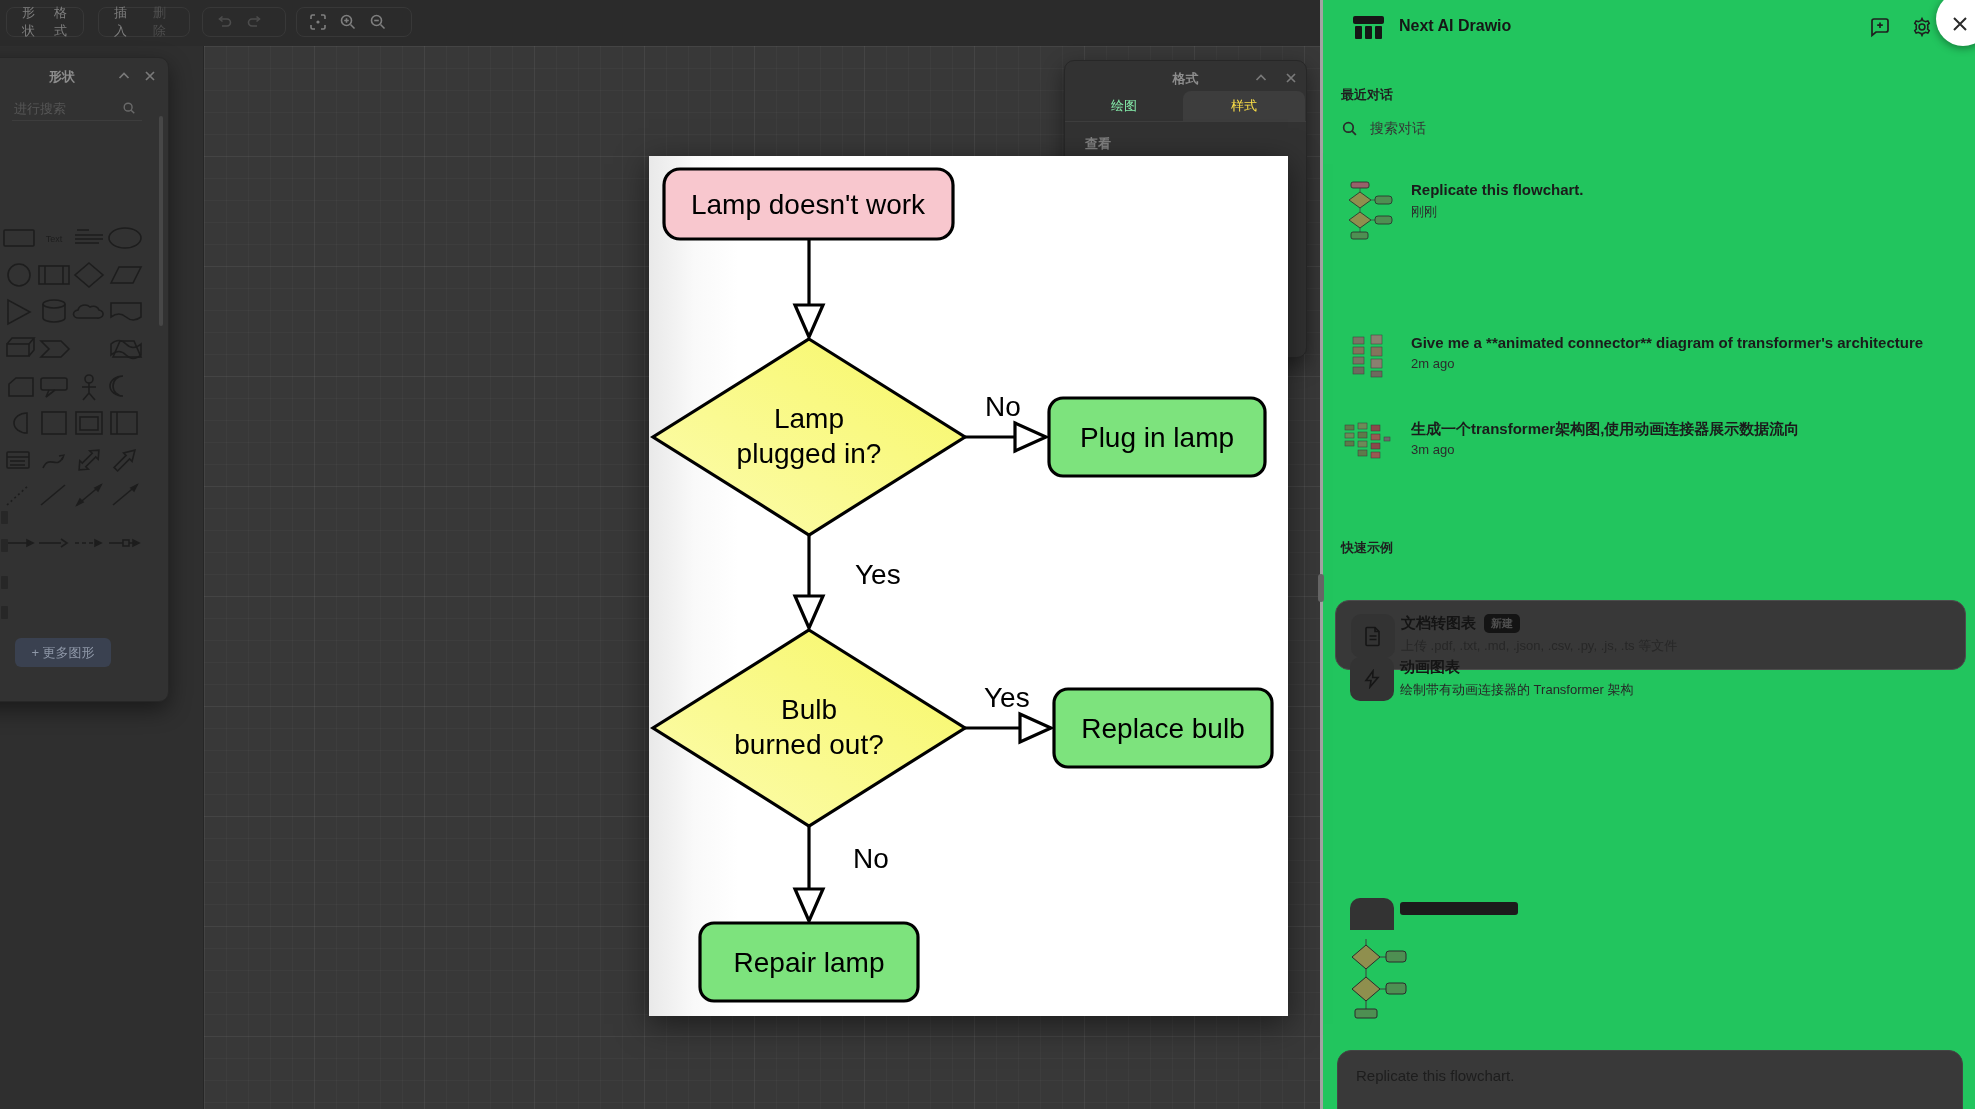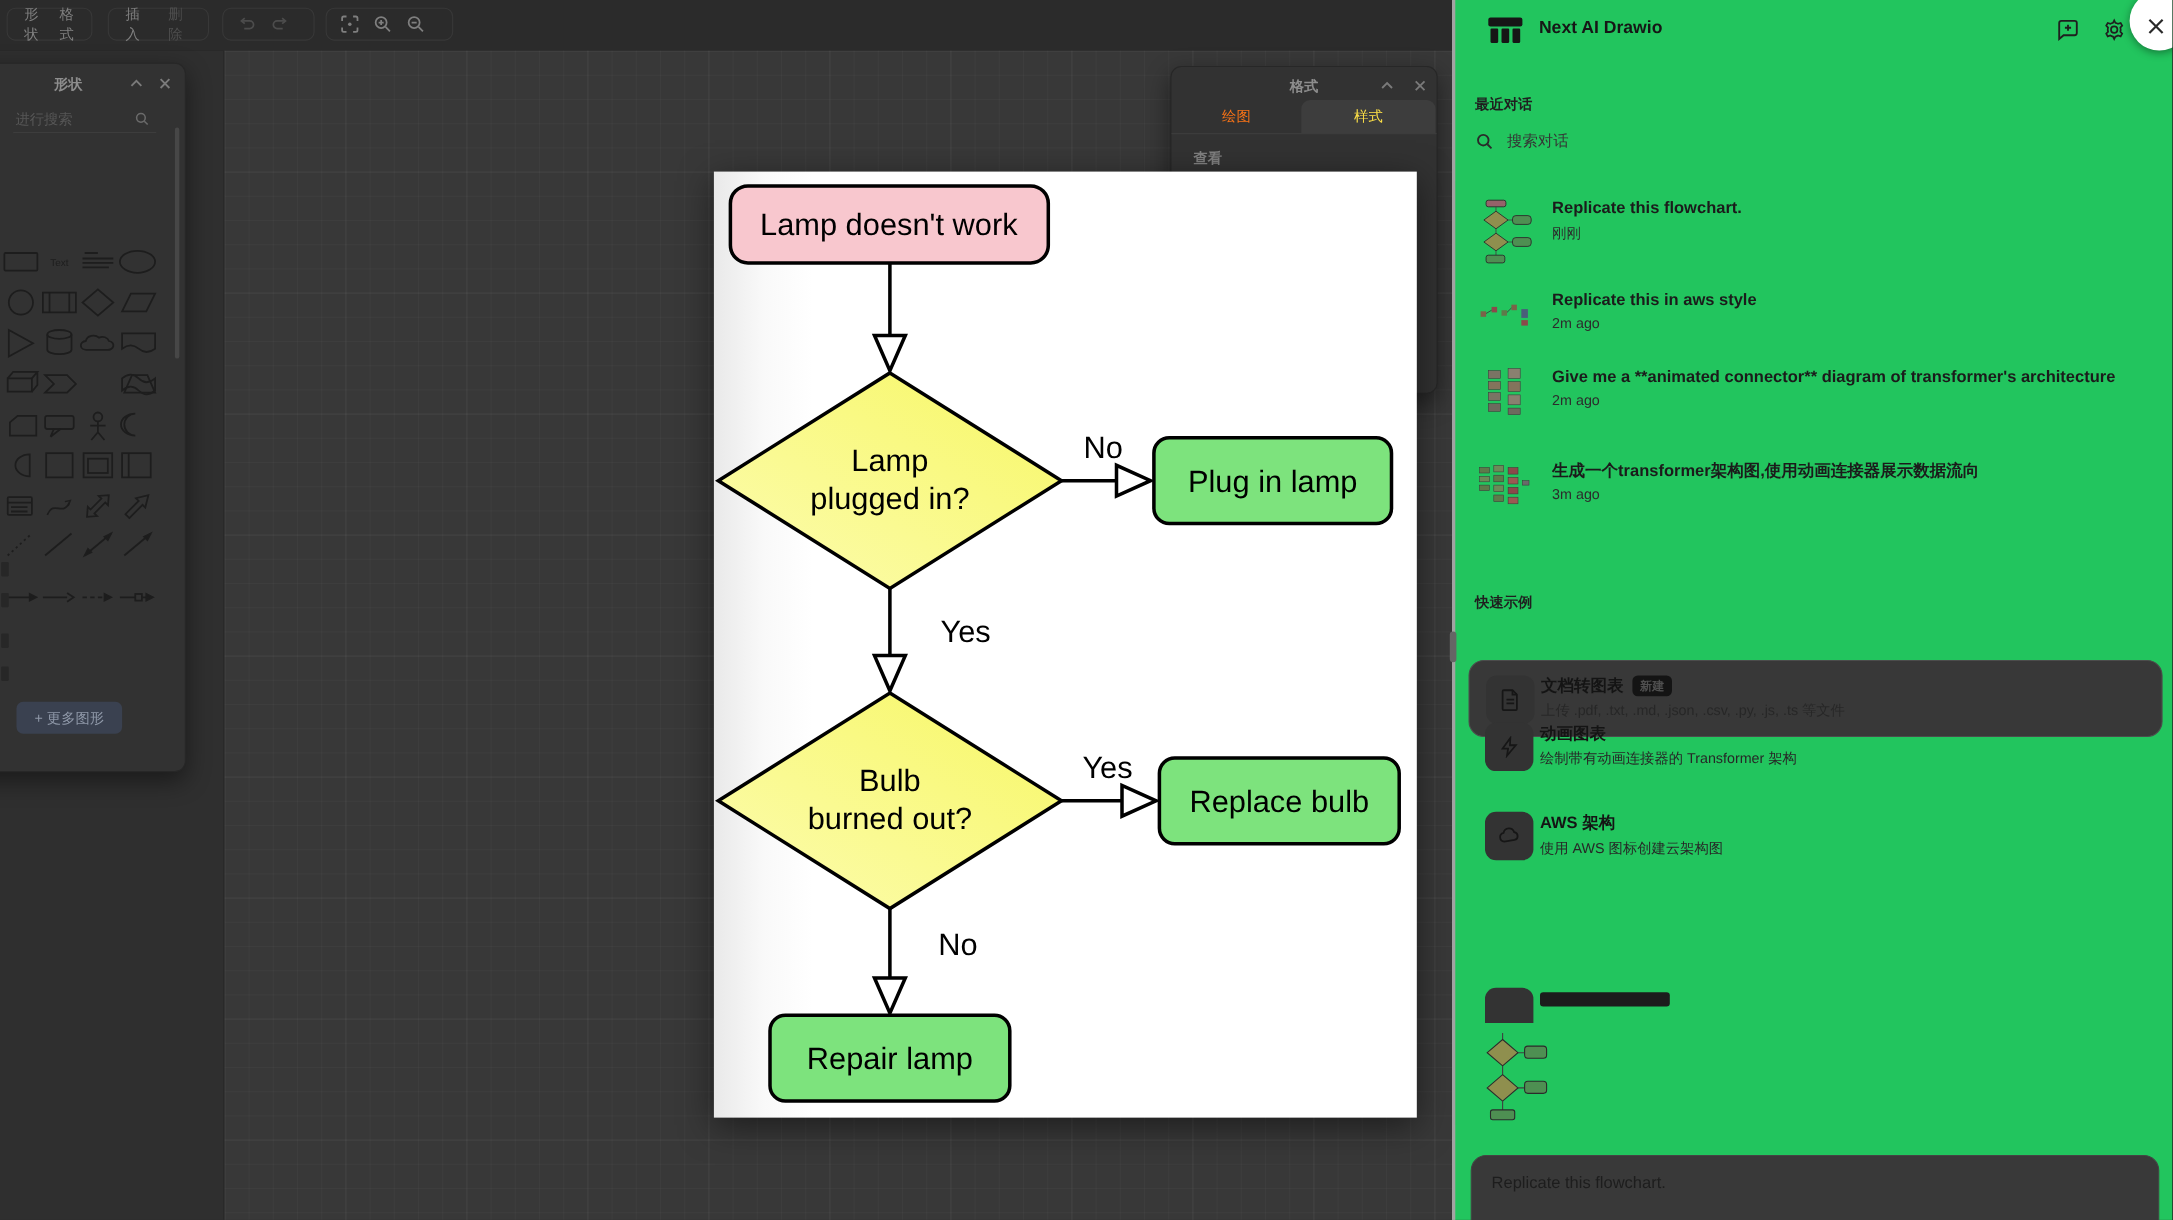--- a/index.html
+++ b/index.html
@@ -48,21 +48,21 @@
     background:#3a4150;color:#8f98a8;font-size:13px;border:none;border-radius:6px;
     display:flex;align-items:center;justify-content:center;gap:4px;font-family:inherit;}
   .sp-scroll{position:absolute;left:158px;top:58px;width:4px;height:210px;background:#474747;border-radius:2px;}
 
   .format-panel{position:absolute;left:1064px;top:60px;width:241px;height:296px;z-index:2;}
   .fp-title{position:absolute;top:9px;left:0;width:100%;text-align:center;
             font-size:13px;font-weight:bold;color:#8d8d8d;}
   .fp-ctrl{position:absolute;top:9px;width:16px;height:16px;color:#7a7a7a;}
   .fp-tabs{position:absolute;left:0;top:30px;width:100%;height:30px;border-bottom:1px solid #3e3e3e;}
   .fp-tab{position:absolute;top:0;height:30px;display:flex;align-items:center;justify-content:center;
-          font-size:13px;color:#f97316;}
+          font-size:13px;color:#86efac;}
   .fp-tab.active{background:#3d3d3d;border-radius:8px 8px 0 0;color:#fde047;}
   .fp-view{position:absolute;left:20px;top:74px;font-size:13px;font-weight:bold;color:#808080;}
 
   
   .page{position:absolute;left:649px;top:156px;width:639px;height:860px;z-index:5;
         background:linear-gradient(90deg,#e9e9e9 0px,#f9f9f9 45px,#ffffff 90px);
         box-shadow:0 8px 30px rgba(0,0,0,.5);text-align:right;}
   .flow-svg{position:absolute;left:0;top:0;width:100%;height:100%;}
   .flow-text{font-family:"Liberation Sans",sans-serif;font-size:28px;fill:#000;}
   .lightbox-close{position:absolute;left:1936px;top:-8px;width:54px;height:54px;border-radius:50%;
@@ -454,38 +454,20 @@
             <rect x="10" y="52" width="17" height="7" rx="2" fill="#4e8f52"></rect>
           </g>
         </svg>
       </span>
       <span style="min-width:0;">
         <div class="chat-title">Replicate this flowchart.</div>
         <div class="chat-time">刚刚</div>
       </span>
     </div>
 
-    <div class="chat-item" style="top:263px;">
-      <span class="chat-thumb">
-        <svg width="56" height="46" viewBox="0 0 56 46">
-          <rect x="5" y="20" width="5" height="5" fill="#7a6248"></rect>
-          <rect x="15" y="16" width="5" height="5" fill="#8a4a4a"></rect>
-          <rect x="24" y="19" width="5" height="5" fill="#5e7a4a"></rect>
-          <rect x="33" y="14" width="5" height="5" fill="#7a6248"></rect>
-          <rect x="42" y="18" width="6" height="8" fill="#4a5e7a"></rect>
-          <rect x="42" y="28" width="6" height="5" fill="#8a4a4a"></rect>
-          <line x1="10" y1="22" x2="15" y2="19" stroke="#3a3a3a" stroke-width="0.8"></line>
-          <line x1="29" y1="21" x2="33" y2="17" stroke="#3a3a3a" stroke-width="0.8"></line>
-        </svg>
-      </span>
-      <span style="min-width:0;">
-        <div class="chat-title">Replicate this in aws style</div>
-        <div class="chat-time">2m ago</div>
-      </span>
-    </div>
 
     <div class="chat-item" style="top:333px;">
       <span class="chat-thumb">
         <svg width="56" height="46" viewBox="0 0 56 46">
           <g stroke="#3a3a3a" stroke-width="0.5">
             <rect x="12" y="4" width="11" height="7" fill="#7a7464"></rect>
             <rect x="12" y="14" width="11" height="7" fill="#84745c"></rect>
             <rect x="12" y="24" width="11" height="7" fill="#7a7464"></rect>
             <rect x="12" y="34" width="11" height="7" fill="#6d6a5e"></rect>
             <rect x="30" y="2" width="11" height="9" fill="#8a8070"></rect>
@@ -549,31 +531,20 @@
           <svg width="20" height="20" viewBox="0 0 20 20" fill="none" stroke="currentColor" stroke-width="1.6">
             <polygon points="11,2 4,11.5 9,11.5 8,18 16,8.5 10.7,8.5"></polygon>
           </svg>
         </span>
         <span class="ex-title">
             <span>动画图表</span>
           </span>
         <span class="ex-desc">绘制带有动画连接器的 Transformer 架构</span>
       </div>
 
-      <div class="example-row" style="top:206px;">
-        <span class="ex-tile">
-          <svg width="22" height="22" viewBox="0 0 22 22" fill="none" stroke="currentColor" stroke-width="1.6">
-            <path d="M6.5 16 a4 4 0 0 1 -0.6 -7.9 a5 5 0 0 1 9.6 -0.6 a3.6 3.6 0 0 1 0.3 7.1 z"></path>
-          </svg>
-        </span>
-        <span class="ex-title">
-            <span>AWS 架构</span>
-          </span>
-        <span class="ex-desc">使用 AWS 图标创建云架构图</span>
-      </div>
 
 
       <div class="example-row" style="top:366px;">
         <span class="ex-tile"></span>
         <span style="position:absolute;left:65px;top:6px;width:118px;height:13px;background:#1c1c1c;border-radius:3px;"></span>
       </div>
     </div>
 
     <span class="msg-thumb">
       <svg width="64" height="90" viewBox="0 0 64 90">

